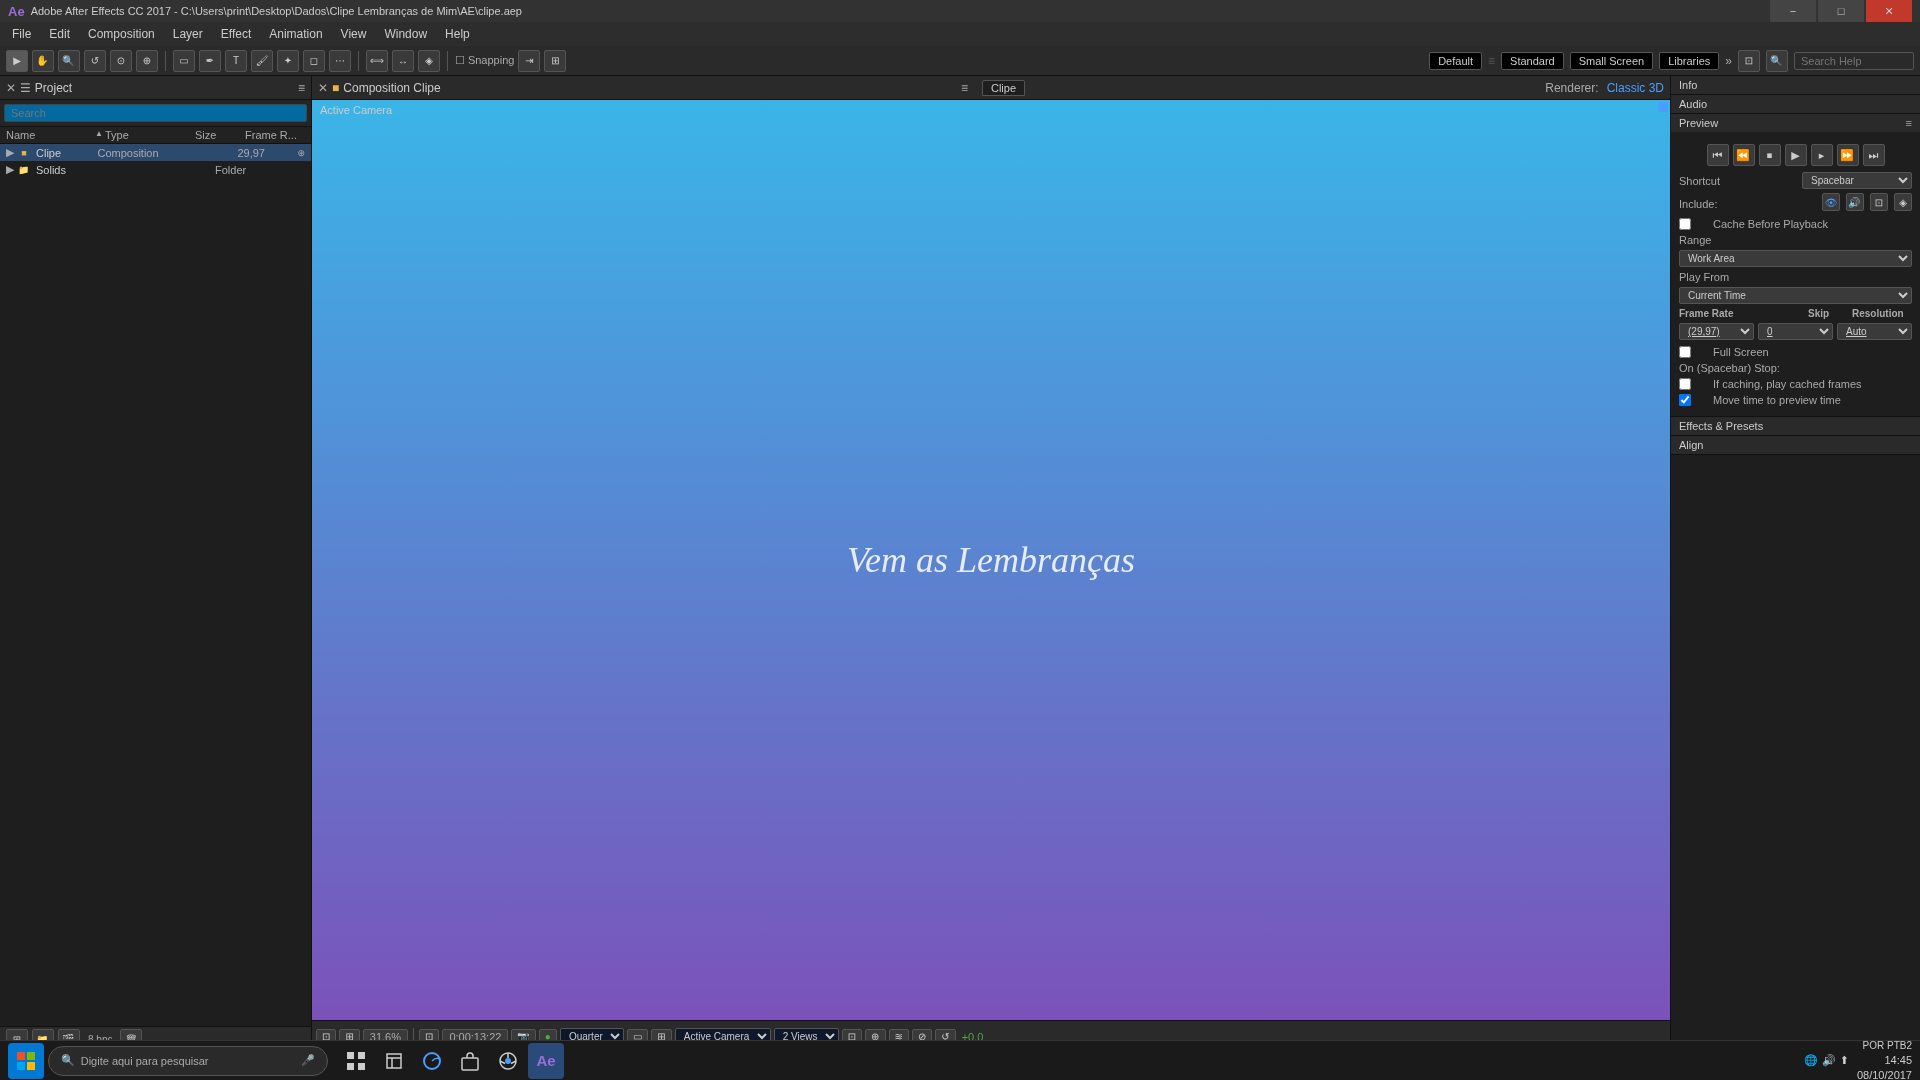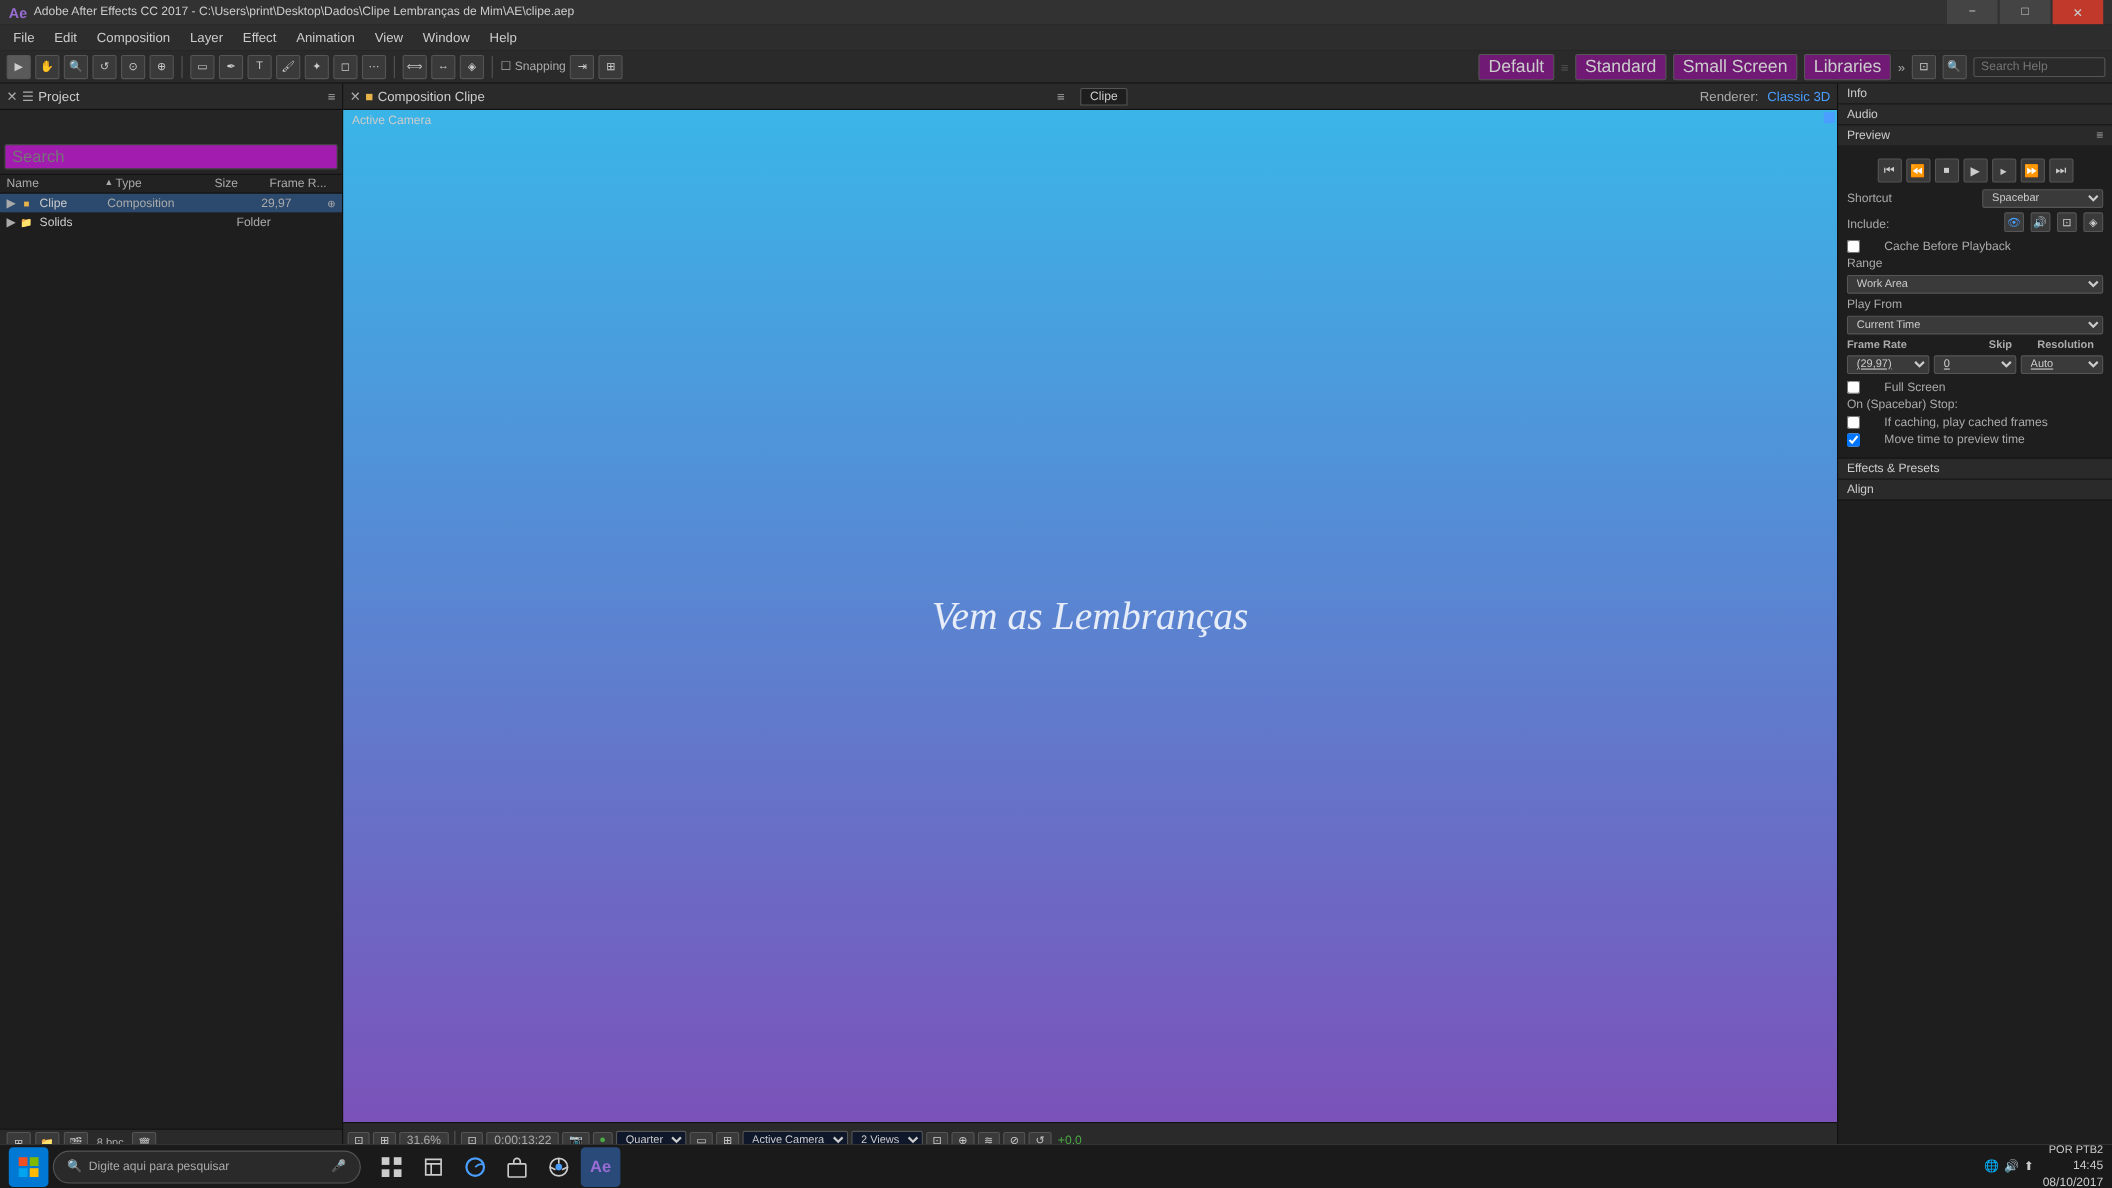--- a/index.html
+++ b/index.html
@@ -17,21 +17,21 @@
     #menubar { width: 100%; height: 24px; background: #2d2d2d; display: flex; align-items: center; padding: 0 4px; gap: 2px; }
     .menu-item { padding: 2px 8px; font-size: 12px; color: #ccc; cursor: pointer; border-radius: 2px; }
 
     
     #toolbar { width: 100%; height: 30px; background: #2a2a2a; display: flex; align-items: center; padding: 0 6px; gap: 4px; border-bottom: 1px solid #111; }
     .tool-btn { width: 22px; height: 22px; background: #3a3a3a; border: 1px solid #555; color: #ccc; font-size: 10px; cursor: pointer; display: flex; align-items: center; justify-content: center; border-radius: 2px; }
     .tool-btn.active { background: #5a5a5a; }
     .toolbar-sep { width: 1px; height: 20px; background: #555; margin: 0 3px; }
     .toolbar-label { font-size: 11px; color: #aaa; }
     .toolbar-right { margin-left: auto; display: flex; align-items: center; gap: 6px; }
-    .toolbar-preset { background: #701a75; border: 1px solid #555; color: #ccc; padding: 2px 8px; font-size: 16px; cursor: pointer; border-radius: 2px; }
+    .toolbar-preset { background: #000000; border: 1px solid #555; color: #ccc; padding: 2px 8px; font-size: 11px; cursor: pointer; border-radius: 2px; }
     .search-box { background: #2a2a2a; border: 1px solid #555; color: #ccc; padding: 2px 6px; font-size: 11px; width: 120px; border-radius: 2px; }
 
     
     #main { display: flex; height: calc(1080px - 22px - 24px - 30px - 28px); }
 
     
     #left-panel { width: 312px; background: #1e1e1e; border-right: 1px solid #111; display: flex; flex-direction: column; }
     #project-header { height: 24px; background: #2a2a2a; display: flex; align-items: center; padding: 0 6px; gap: 4px; border-bottom: 1px solid #111; }
     #project-search { padding: 4px; background: #252525; display: flex; align-items: center; border-bottom: 1px solid #111; }
     #project-search input { background: #1a1a1a; border: 1px solid #444; color: #ccc; padding: 2px 6px; font-size: 11px; width: 100%; border-radius: 2px; }
@@ -185,21 +185,21 @@
 <div id="main">
 
   <div id="left-panel">
     <div id="project-header">
       <span style="color:#aaa;cursor:pointer;">✕</span>
       <span style="color:#aaa;cursor:pointer;">☰</span>
       <span style="color:#ccc;font-size:12px;">Project</span>
       <span style="color:#aaa;cursor:pointer;margin-left:auto;">≡</span>
     </div>
     <div id="project-search">
-      <input type="text" style="background: #a21caf; border: 1px solid rgb(68, 68, 68); color: rgb(204, 204, 204); padding: 2px 6px; font-size: 15px; width: 100%; border-radius: 2px; margin-top: 27px;" placeholder="Search">
+      <input type="text" style="background: #0369a1; border: 1px solid rgb(68, 68, 68); color: rgb(204, 204, 204); padding: 2px 6px; font-size: 11px; width: 100%; border-radius: 2px;" placeholder="Search">
     </div>
     <div id="project-cols">
       <span class="col-name">Name</span>
       <span style="font-size:8px;margin-right:2px;">▲</span>
       <span class="col-type">Type</span>
       <span class="col-size">Size</span>
       <span class="col-framerate">Frame R...</span>
     </div>
     <div id="project-items">
       <div class="project-item selected">

